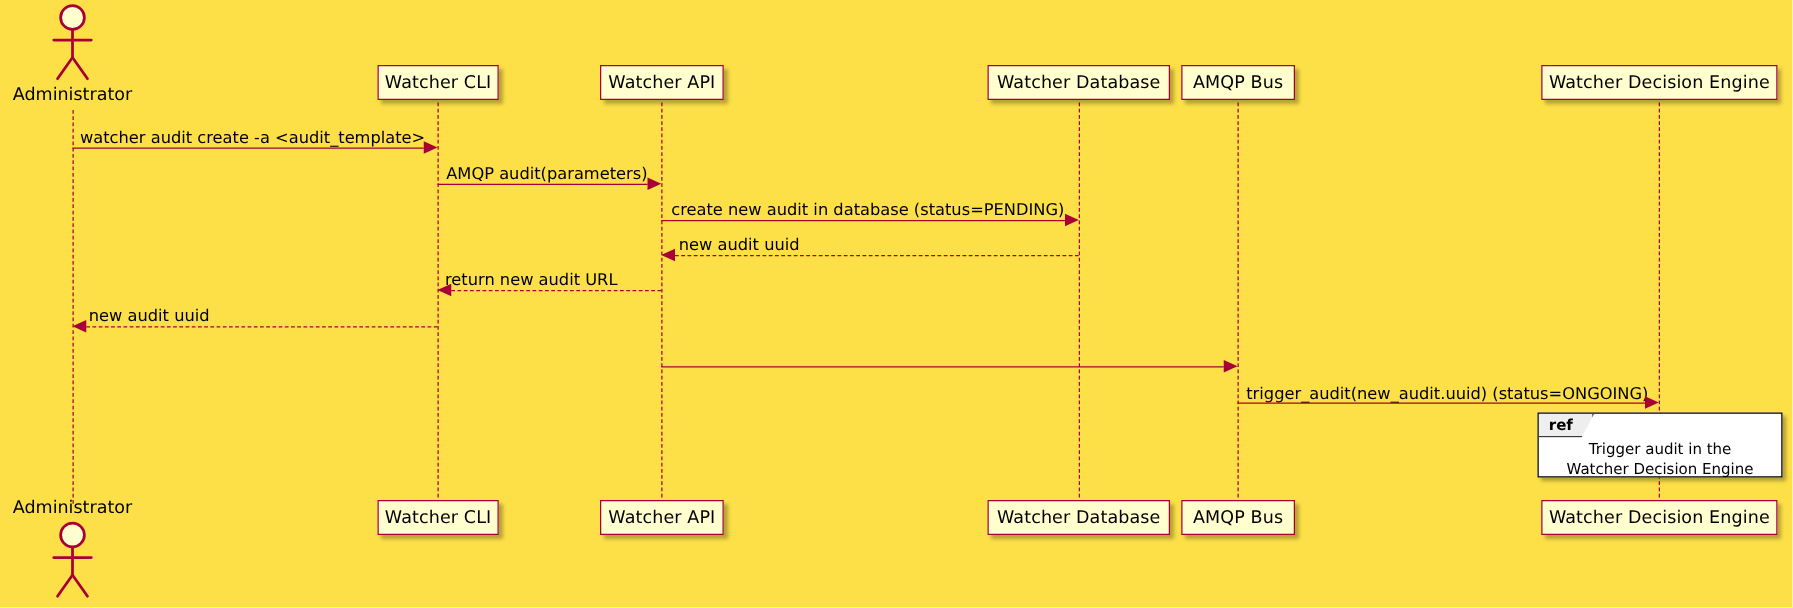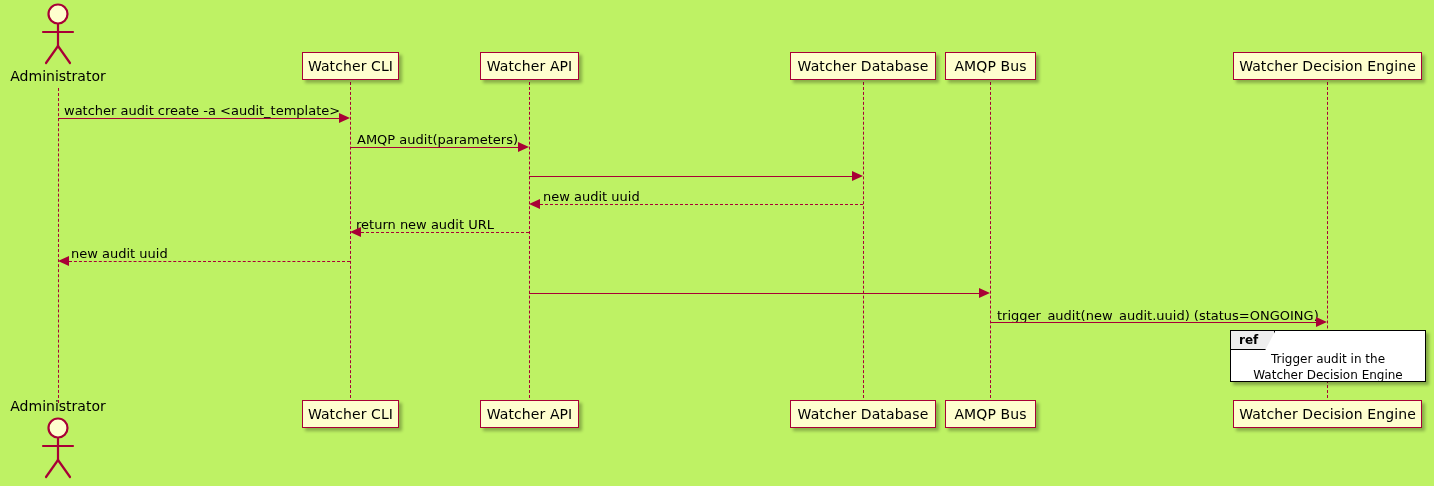--- a/index.html
+++ b/index.html
@@ -8,21 +8,21 @@
     padding: 0;
     background: #FFFFFF;
   }
   body {
     font-family: "DejaVu Sans", sans-serif;
   }
   #diagram {
     position: relative;
     width: 1434px;
     height: 486px;
-    background: #bef264;
+    background: #fde047;
     overflow: hidden;
   }
 
   
   .participant {
     position: absolute;
     box-sizing: border-box;
     background: #FEFECE;
     border: 1.5px solid #A80036;
     box-shadow: 3px 3px 3px rgba(0,0,0,0.28);
@@ -162,20 +162,21 @@
   </div>
 
   <div class="msg-label" style="left:64px; top:103px;">watcher audit create -a &lt;audit_template&gt;</div>
   <div class="msg-line" style="left:58px; top:118px; width:281px;"></div>
   <div class="arrow-head right" style="left:339px; top:113px;"></div>
 
   <div class="msg-label" style="left:357px; top:132px;">AMQP audit(parameters)</div>
   <div class="msg-line" style="left:350px; top:147px; width:168px;"></div>
   <div class="arrow-head right" style="left:518px; top:142px;"></div>
 
+  <div class="msg-label" style="left:537px; top:161px;">create new audit in database (status=PENDING)</div>
   <div class="msg-line" style="left:529px; top:176px; width:323px;"></div>
   <div class="arrow-head right" style="left:852px; top:171px;"></div>
 
   <div class="msg-label" style="left:543px; top:189px;">new audit uuid</div>
   <div class="msg-line dotted" style="left:540px; top:204px; width:323px;"></div>
   <div class="arrow-head left" style="left:529px; top:199px;"></div>
 
   <div class="msg-label" style="left:356px; top:217px;">return new audit URL</div>
   <div class="msg-line dotted" style="left:361px; top:232px; width:168px;"></div>
   <div class="arrow-head left" style="left:350px; top:227px;"></div>

